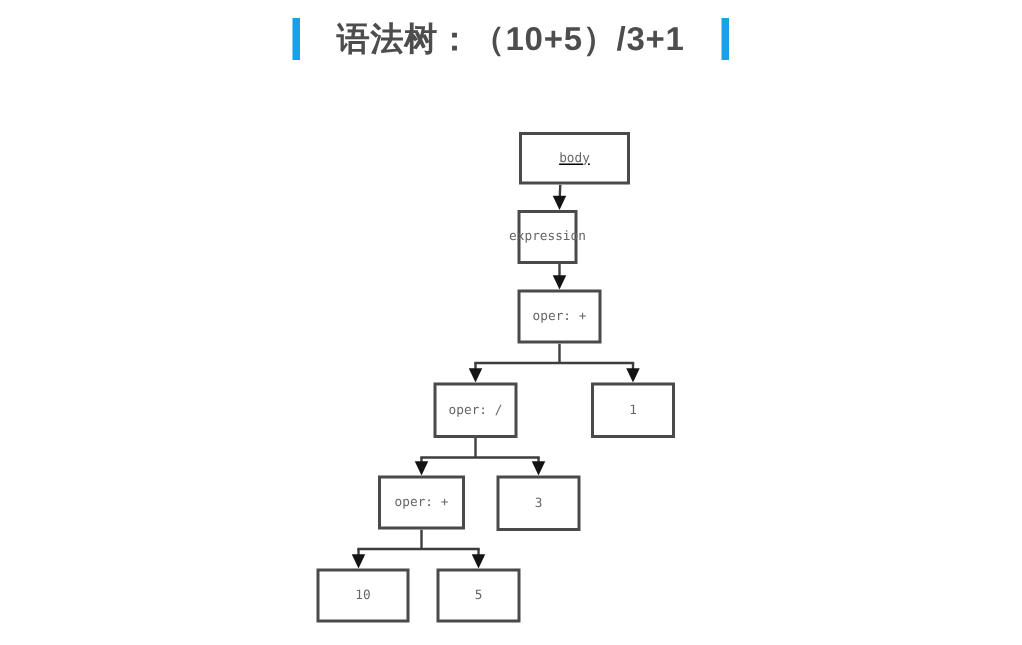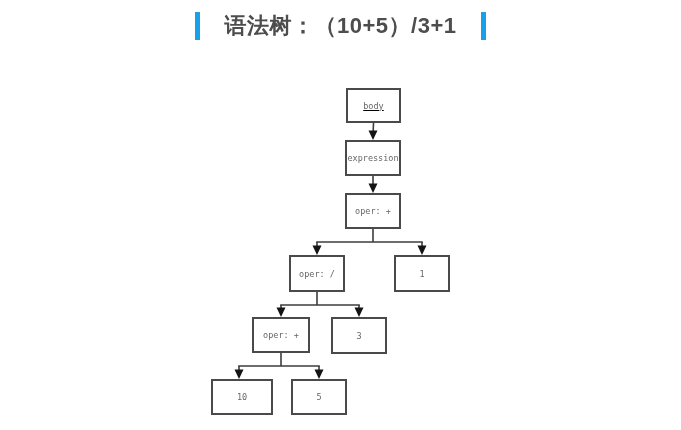--- a/index.html
+++ b/index.html
@@ -87,24 +87,24 @@
       <polygon points="354.5,307.5 363.5,307.5 359,317" fill="#141414"></polygon>
       <line x1="281" y1="353" x2="281" y2="366" stroke="#3d3d3d" stroke-width="1.6"></line>
       <line x1="238.2" y1="366" x2="319.8" y2="366" stroke="#3d3d3d" stroke-width="1.6"></line>
       <line x1="239" y1="366" x2="239" y2="375" stroke="#3d3d3d" stroke-width="1.6"></line>
       <polygon points="234.5,369.5 243.5,369.5 239,379" fill="#141414"></polygon>
       <line x1="319" y1="366" x2="319" y2="375" stroke="#3d3d3d" stroke-width="1.6"></line>
       <polygon points="314.5,369.5 323.5,369.5 319,379" fill="#141414"></polygon>
     </svg>
 
   <div id="nodes">
-      <div class="node" style="left: 346px; top: 88px; width: 55px; height: 35px; border-color: rgb(74, 74, 74); text-decoration: underline;">
+      <div class="node" style="left: 346px; top: 88px; width: 74px; height: 35px; border-color: rgb(74, 74, 74); text-decoration: underline;">
         <span class="node-label" style="color: rgb(102, 102, 102);">body</span>
       </div>
-      <div class="node" style="left: 345px; top: 140px; width: 56px; height: 36px; border-color: rgb(74, 74, 74);">
+      <div class="node" style="left: 345px; top: 140px; width: 40px; height: 36px; border-color: rgb(74, 74, 74);">
         <span class="node-label" style="color: rgb(102, 102, 102);">expression</span>
       </div>
       <div class="node" style="left: 345px; top: 193px; width: 56px; height: 36px; border-color: rgb(74, 74, 74);">
         <span class="node-label" style="color: rgb(102, 102, 102);">oper: +</span>
       </div>
       <div class="node" style="left: 289px; top: 255px; width: 56px; height: 37px; border-color: rgb(74, 74, 74);">
         <span class="node-label" style="color: rgb(102, 102, 102);">oper: /</span>
       </div>
       <div class="node" style="left: 394px; top: 255px; width: 56px; height: 37px; border-color: rgb(74, 74, 74);">
         <span class="node-label" style="color: rgb(102, 102, 102);">1</span>

